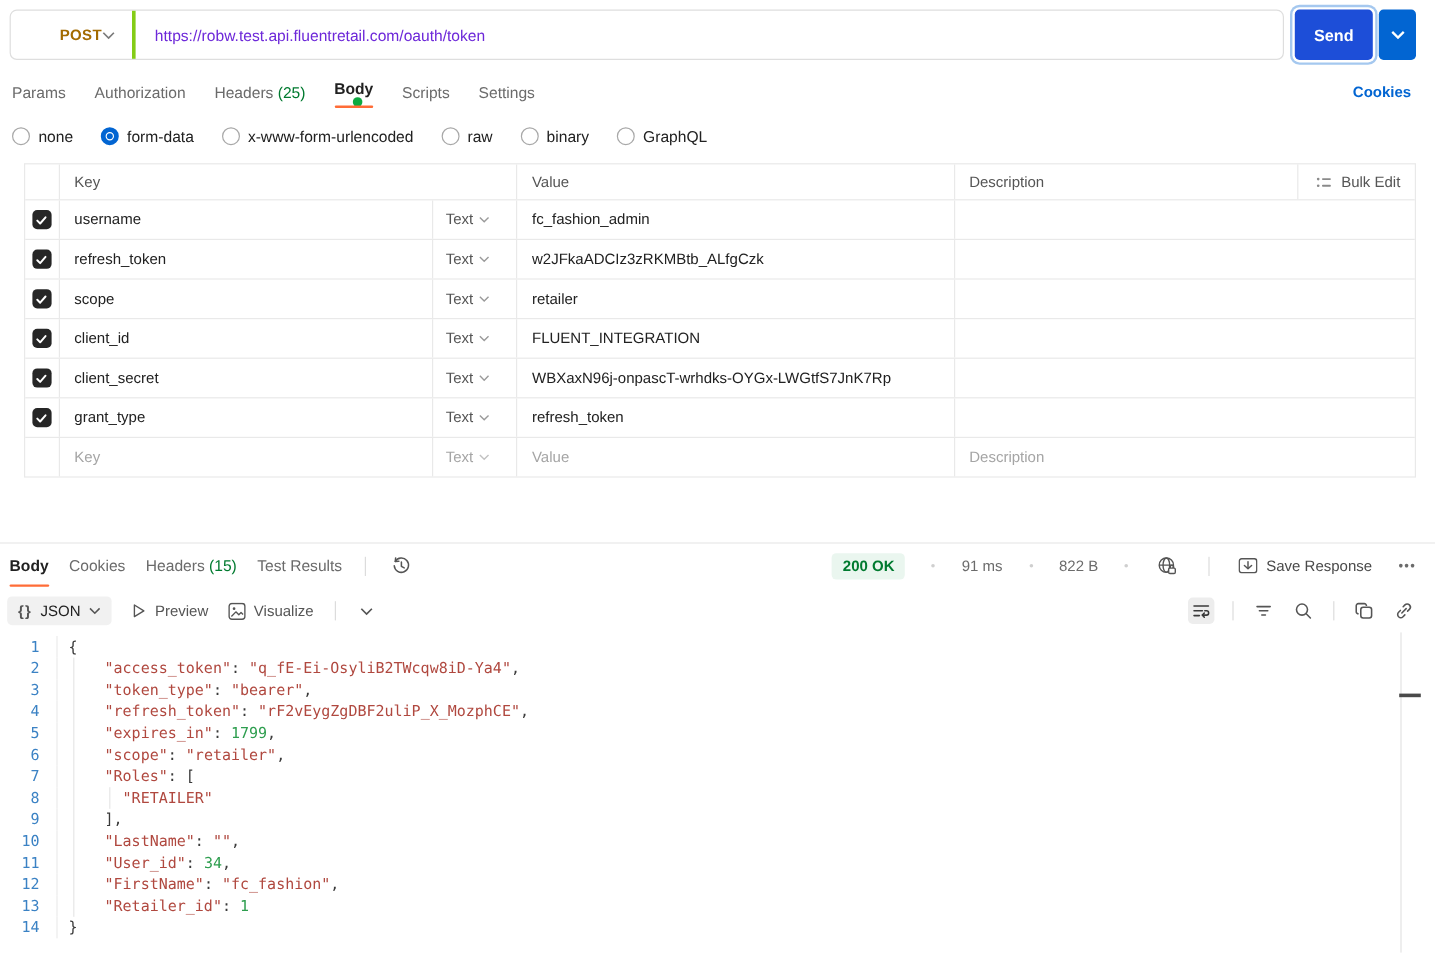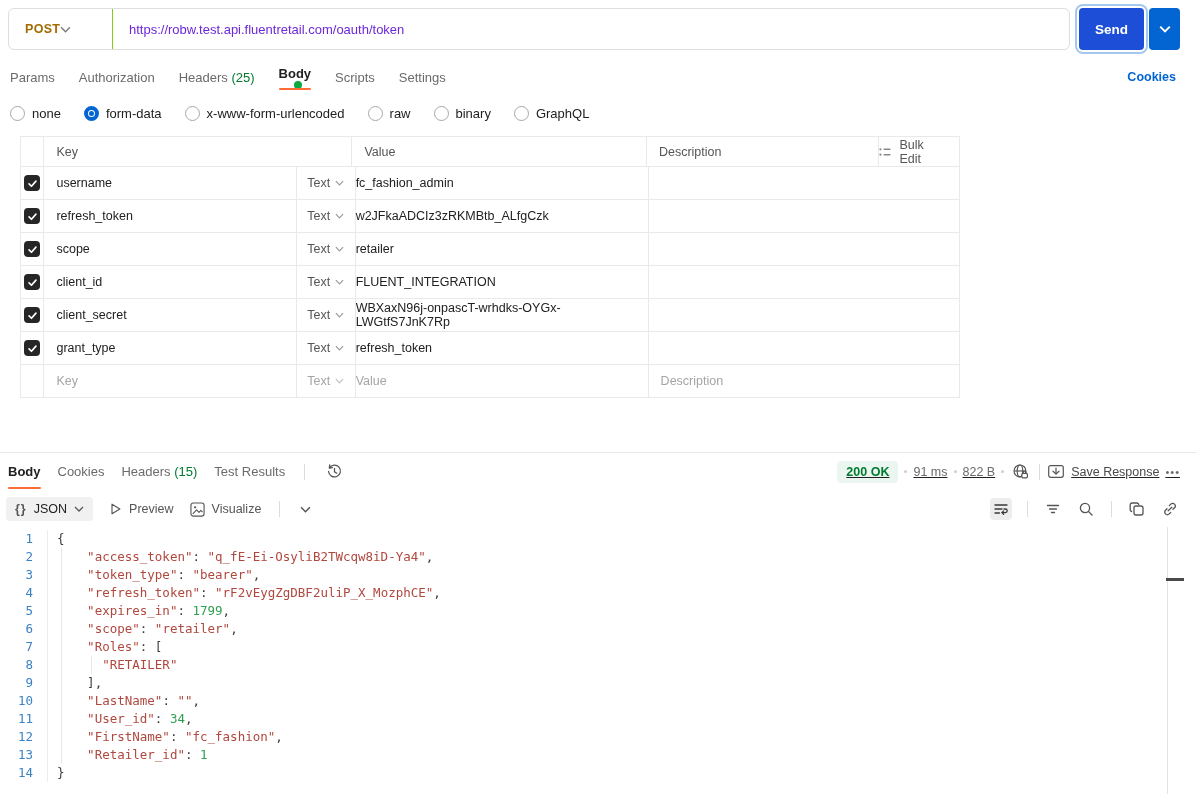--- a/index.html
+++ b/index.html
@@ -7,21 +7,21 @@
   body {
     width:1196px; height:794px; overflow:hidden; background:#fff;
     font-family:"Liberation Sans", sans-serif; color:#212121; font-size:13px;
     position:relative;
   }
   svg { display:block; }
 
   
   .request-bar { display:flex; align-items:center; padding:8px 16px 0 8px; gap:9px; }
   .url-box { flex:1; height:42px; border:1px solid #dedede; border-radius:6px; display:flex; align-items:center; background:#fff; }
-  .method-btn { display:flex; align-items:center; justify-content:flex-start; width:104px; height:100%; padding:0 14px 0 16px; border-right:1px solid #84cc16; background:none; border-top:none;border-bottom:none;border-left:none; cursor:pointer; }
+  .method-btn { display:flex; align-items:center; justify-content:flex-end; width:104px; height:100%; padding:0 14px 0 16px; border-right:3px solid #84cc16; background:none; border-top:none;border-bottom:none;border-left:none; cursor:pointer; }
   .method-label { color:#a36b00; font-weight:700; font-size:12.5px; letter-spacing:.3px; font-family:"Liberation Sans",sans-serif; }
   .url-text { padding-left:16px; font-size:13px; color:#6d28d9; flex:1; white-space:nowrap; overflow:hidden; }
   .send-group { display:flex; align-items:center; }
   .send-btn { height:42px; min-width:64px; padding:0 16px; background:#1d4ed8; color:#fff; font-weight:700; font-size:13.5px; border:none; border-radius:4px; cursor:pointer; box-shadow:0 0 0 2px #fff, 0 0 0 4px #a5c8ef; font-family:"Liberation Sans",sans-serif; }
   .send-caret-btn { height:42px; width:31px; margin-left:5px; background:#0265d2; border:none; border-radius:4px; cursor:pointer; display:flex; align-items:center; justify-content:center; }
 
   
   .req-tabs-row { display:flex; align-items:center; height:30px; margin-top:12px; padding:0 20px 0 10px; }
   .tabs { display:flex; align-items:center; gap:24px; }
   .tab { background:none; border:none; cursor:pointer; display:flex; align-items:center; font-size:13px; color:#6b6b6b; font-family:"Liberation Sans",sans-serif; padding:0; }
@@ -33,46 +33,46 @@
   .cookies-link { margin-left:auto; color:#0265d2; font-weight:700; font-size:12.5px; cursor:pointer; background:none; border:none; font-family:"Liberation Sans",sans-serif; }
 
   
   .radio-row { display:flex; align-items:center; gap:23px; margin-top:11px; padding-left:10px; height:20px; }
   .radio-opt { display:flex; align-items:center; gap:7px; cursor:pointer; color:#212121; font-size:13px; background:none; border:none; font-family:"Liberation Sans",sans-serif; }
   .radio { width:15px; height:15px; border-radius:50%; border:1.5px solid #a8a8a8; background:#fff; position:relative; flex:none; }
   .radio.sel { border:4.5px solid #0265d2; }
   .radio.sel::after { content:""; position:absolute; inset:1px; border-radius:50%; background:#0265d2; }
 
   
-  .kv-table { margin:13px 16px 0 20px; width:940px; border:1px solid #e9e9e9; font-size:12.5px; }
+  .kv-table { margin:13px 16px 0 20px; width:1160px; border:1px solid #e9e9e9; font-size:12.5px; }
   .t-head { display:flex; height:29px; align-items:center; color:#555; }
   .t-row { display:flex; height:33px; align-items:center; border-top:1px solid #e9e9e9; }
   .cell { height:100%; display:flex; align-items:center; }
   .bl { border-left:1px solid #e9e9e9; }
   .c-check { width:28px; justify-content:center; }
   .h-key { width:382px; padding-left:12px; }
   .h-value { width:365px; padding-left:12px; }
   .h-desc { width:287px; padding-left:12px; }
   .h-bulk { width:98px; justify-content:flex-end; padding-right:12px; gap:8px; color:#555; cursor:pointer; }
   .c-key { width:312px; padding-left:12px; color:#212121; }
   .c-type { width:70px; padding-left:10px; gap:5px; color:#555; cursor:pointer; }
-  .c-value { width:365px; color:#212121; }
+  .c-value { width:365px; padding-left:12px; color:#212121; }
   .c-desc { width:385px; padding-left:12px; }
   .checkbox { width:16px; height:16px; background:#262626; border-radius:4px; display:flex; align-items:center; justify-content:center; cursor:pointer; }
   .t-row.empty .c-key, .t-row.empty .c-type, .t-row.empty .c-value, .t-row.empty .c-desc { color:#a5a5a5; }
 
   
   .response { margin-top:54px; border-top:1px solid #e8e8e8; }
   .resp-header { height:37px; display:flex; align-items:center; justify-content:space-between; padding:0 16px 0 8px; }
   .resp-tabs { display:flex; align-items:center; gap:17px; }
   .resp-tabs .tab.active .tab-label::after { bottom:-10px; }
   .vsep { width:1px; height:16px; background:#dcdcdc; margin:0 2px; }
   .icon-btn { background:none; border:none; cursor:pointer; padding:2px; display:flex; align-items:center; justify-content:center; }
 
-  .resp-meta { display:flex; align-items:center; gap:6px;text-decoration:underline; }
+  .resp-meta { display:flex; align-items:center; gap:22px; }
   .status-badge { background:#eaf6ef; color:#007a2f; font-weight:700; font-size:12.5px; padding:4px 9px; border-radius:4px; cursor:pointer; }
   .meta-text { color:#6b6b6b; font-size:12.5px; }
   .dot-sep { width:3px; height:3px; border-radius:50%; background:#cfcfcf; }
   .save-resp { display:flex; align-items:center; gap:7px; color:#4a4a4a; font-size:12.5px; background:none; border:none; cursor:pointer; font-family:"Liberation Sans",sans-serif; }
   .more-btn { background:none; border:none; color:#6b6b6b; font-size:11px; letter-spacing:1px; cursor:pointer; }
 
   
   .resp-toolbar { height:38px; display:flex; align-items:center; justify-content:space-between; padding:0 16px 0 6px; }
   .tb-left { display:flex; align-items:center; gap:16px; }
   .fmt-chip { display:flex; align-items:center; gap:7px; background:#f1f1f1; border:none; border-radius:4px; padding:5px 9px; cursor:pointer; font-family:"Liberation Sans",sans-serif; }

